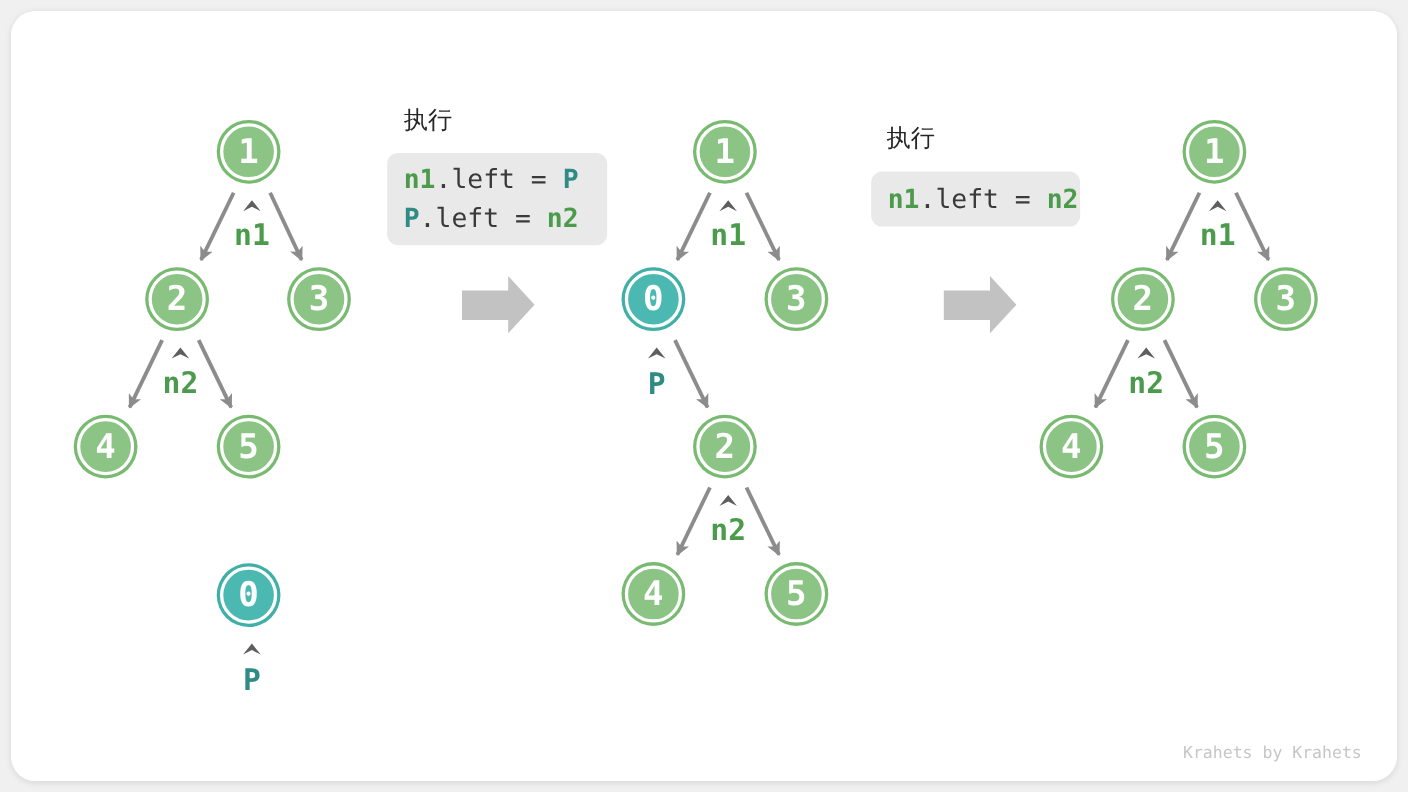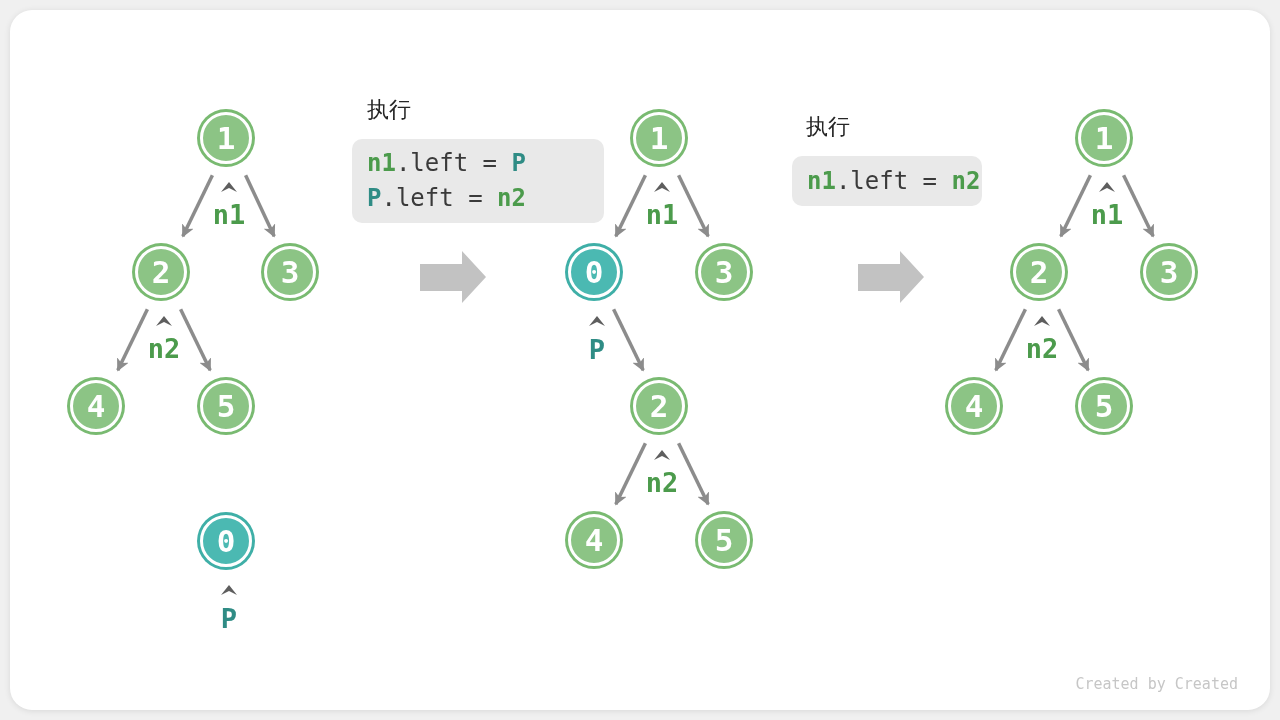--- a/index.html
+++ b/index.html
@@ -102,21 +102,21 @@
   <svg class="caret" style="left:155px;top:315px" viewBox="0 0 18 12">
       <path d="M9 1 L17 11 L9 7 L1 11 Z"></path>
     </svg>
   <div class="ptr-label green" style="left:134px;top:335px">n2</div>
   <svg class="caret" style="left:220px;top:584px" viewBox="0 0 18 12">
       <path d="M9 1 L17 11 L9 7 L1 11 Z"></path>
     </svg>
   <div class="ptr-label teal" style="left:199px;top:605px">P</div>
 
   <div class="step-title" style="left:367px;top:97px">执行</div>
-  <div class="code-box" style="left:352px;top:139px;width:252px;height:84px">
+  <div class="code-box" style="left:352px;top:139px;width:200px;height:84px">
     <div class="code-line"><span class="tok green">n1</span><span class="tok">.left = </span><span class="tok teal">P</span></div>
     <div class="code-line"><span class="tok teal">P</span><span class="tok">.left = </span><span class="tok green">n2</span></div>
   </div>
 
   <div class="node green" style="left:633px;top:112px">
       <span>1</span>
     </div>
   <div class="node teal" style="left:568px;top:246px">
       <span>0</span>
     </div>
@@ -169,14 +169,14 @@
 
   <svg class="caret" style="left:1098px;top:181px" viewBox="0 0 18 12">
       <path d="M9 1 L17 11 L9 7 L1 11 Z"></path>
     </svg>
   <div class="ptr-label green" style="left:1077px;top:201px">n1</div>
   <svg class="caret" style="left:1033px;top:315px" viewBox="0 0 18 12">
       <path d="M9 1 L17 11 L9 7 L1 11 Z"></path>
     </svg>
   <div class="ptr-label green" style="left:1012px;top:335px">n2</div>
 
-  <div class="watermark">Created by Created</div>
+  <div class="watermark">Krahets by Krahets</div>
 </div>
 
 </body></html>

